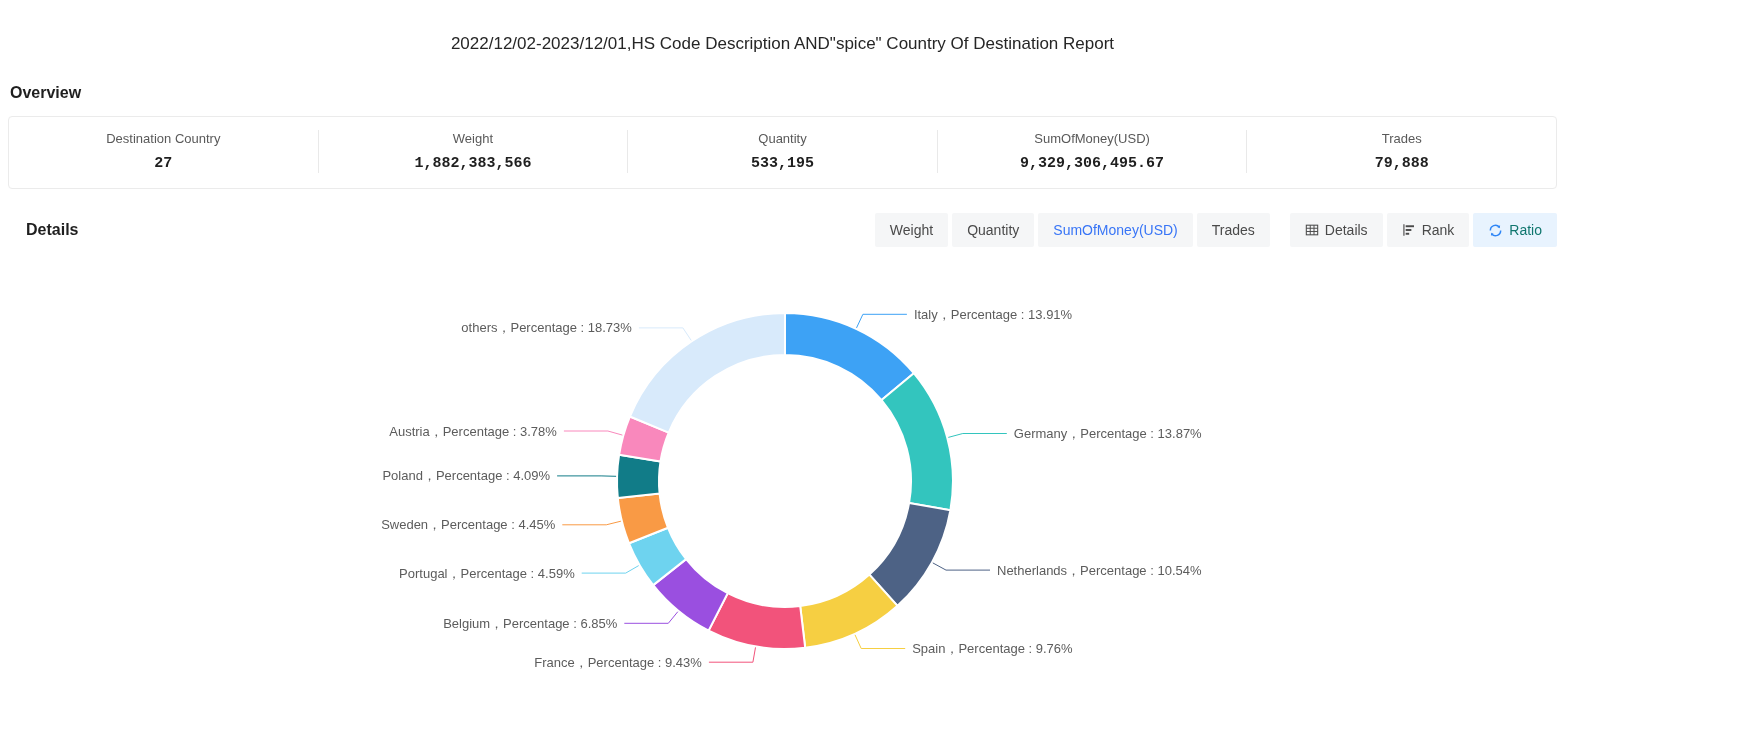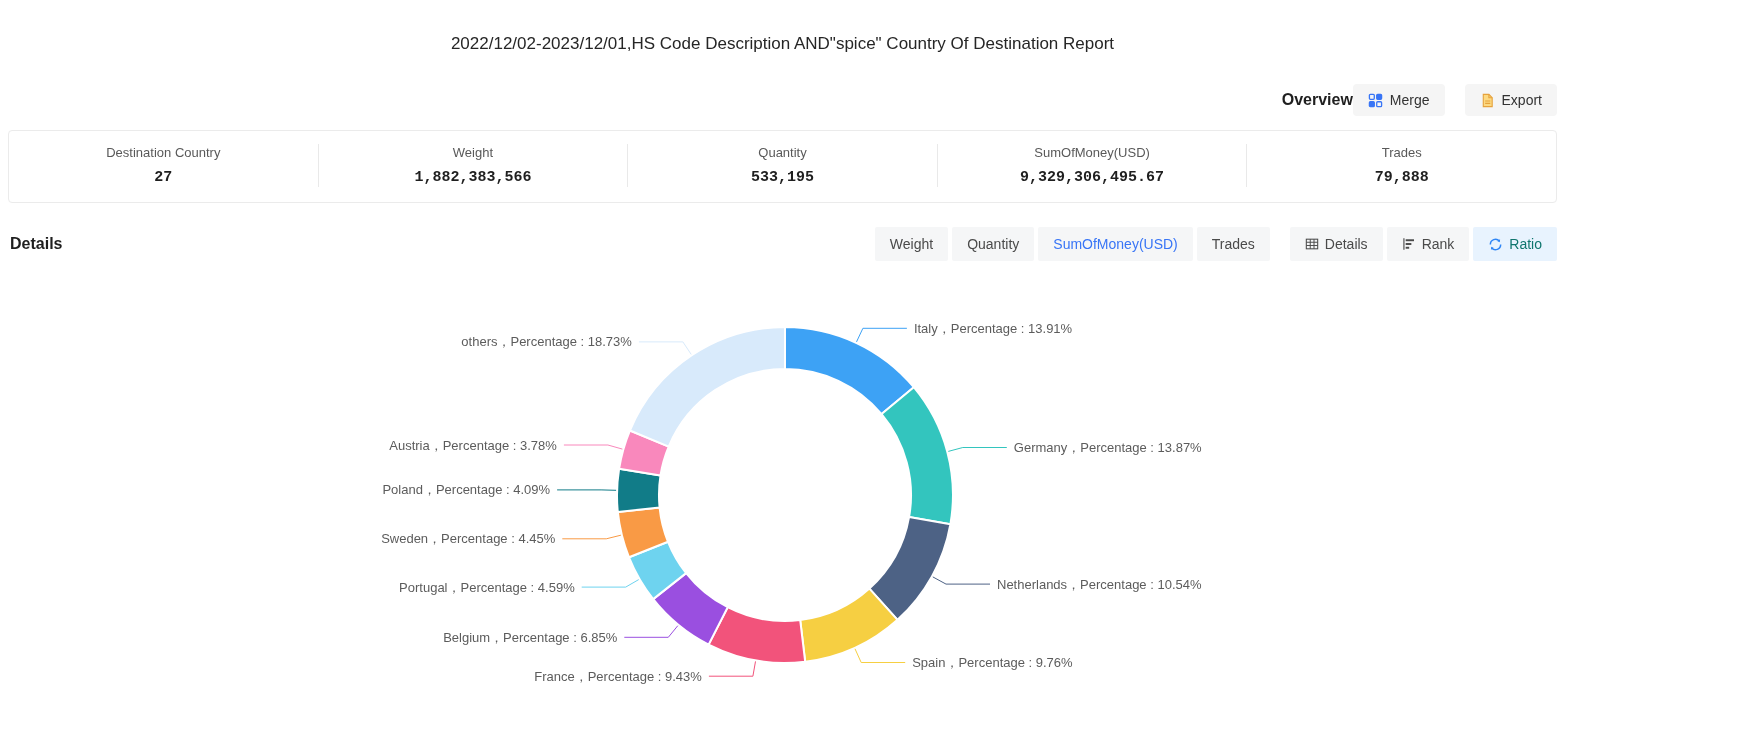--- a/index.html
+++ b/index.html
@@ -22,21 +22,21 @@
     font-weight: 500;
     color: #262626;
     padding: 19px 0 0 0;
   }
   
   .section-row {
     display: flex;
     justify-content: space-between;
     align-items: center;
   }
-  .overview-row { margin: 30px 0 14px 0; justify-content: flex-end; }
+  .overview-row { margin: 30px 0 14px 0; }
   .section-heading {
     font-size: 16px;
     font-weight: bold;
     color: #1f1f1f;
     padding-left: 2px;
   }
   .btn-group { display: flex; gap: 20px; }
   .btn {
     display: inline-flex;
     align-items: center;
@@ -62,21 +62,21 @@
   }
   .stat-cell {
     flex: 1;
     text-align: center;
     padding: 1px 0;
   }
   .stat-cell + .stat-cell { border-left: 1px solid #e9e9e9; }
   .stat-label { font-size: 13px; color: #595959; margin-bottom: 9px; }
   .stat-value { font-size: 15px; font-weight: bold; color: #1f1f1f; font-family: Liberation Mono, monospace; }
   
-  .details-row { margin: 24px 0 4px 0; }
+  .details-row { margin: 24px 0 4px 16px; }
   .tabs-wrap { display: flex; gap: 20px; align-items: center; }
   .tab-group { display: flex; gap: 4px; }
   .tab {
     display: inline-flex;
     align-items: center;
     gap: 6px;
     background: #f5f6f7;
     border: none;
     border-radius: 2px;
     padding: 9px 15px;
@@ -99,43 +99,20 @@
 </style>
 </head>
 <body>
 
 <div class="container">
 
   <div class="page-title">2022/12/02-2023/12/01,HS Code Description AND"spice" Country Of Destination Report</div>
 
   <div class="section-row overview-row">
     <div class="section-heading">Overview</div>
-    <div class="btn-group">
-      <button class="btn">
-        <span class="icon">
-          <svg width="15" height="15" viewBox="0 0 16 16">
-            <rect x="1.5" y="1.5" width="5.2" height="5.2" rx="1" fill="none" stroke="#3875f6" stroke-width="1.4"></rect>
-            <rect x="9.3" y="1.5" width="5.2" height="5.2" rx="1" fill="#3875f6" stroke="#3875f6" stroke-width="1.4"></rect>
-            <rect x="1.5" y="9.3" width="5.2" height="5.2" rx="1" fill="#3875f6" stroke="#3875f6" stroke-width="1.4"></rect>
-            <rect x="9.3" y="9.3" width="5.2" height="5.2" rx="1" fill="none" stroke="#3875f6" stroke-width="1.4"></rect>
-          </svg>
-        </span>
-        <span>Merge</span>
-      </button>
-      <button class="btn">
-        <span class="icon">
-          <svg width="15" height="15" viewBox="0 0 16 16">
-            <path d="M3.5 1.5 H9.5 L13 5 V14.5 H3.5 Z" fill="#fcd981" stroke="#e6a23c" stroke-width="1.2"></path>
-            <path d="M9.5 1.5 V5 H13" fill="none" stroke="#e6a23c" stroke-width="1.2"></path>
-            <path d="M5.5 8.5 H11 M5.5 11 H11" stroke="#e6a23c" stroke-width="1.2"></path>
-          </svg>
-        </span>
-        <span>Export</span>
-      </button>
-    </div>
   </div>
 
   <div class="stats-card">
     <div class="stat-cell">
       <div class="stat-label">Destination Country</div>
       <div class="stat-value">27</div>
     </div>
     <div class="stat-cell">
       <div class="stat-label">Weight</div>
       <div class="stat-value">1,882,383,566</div>

